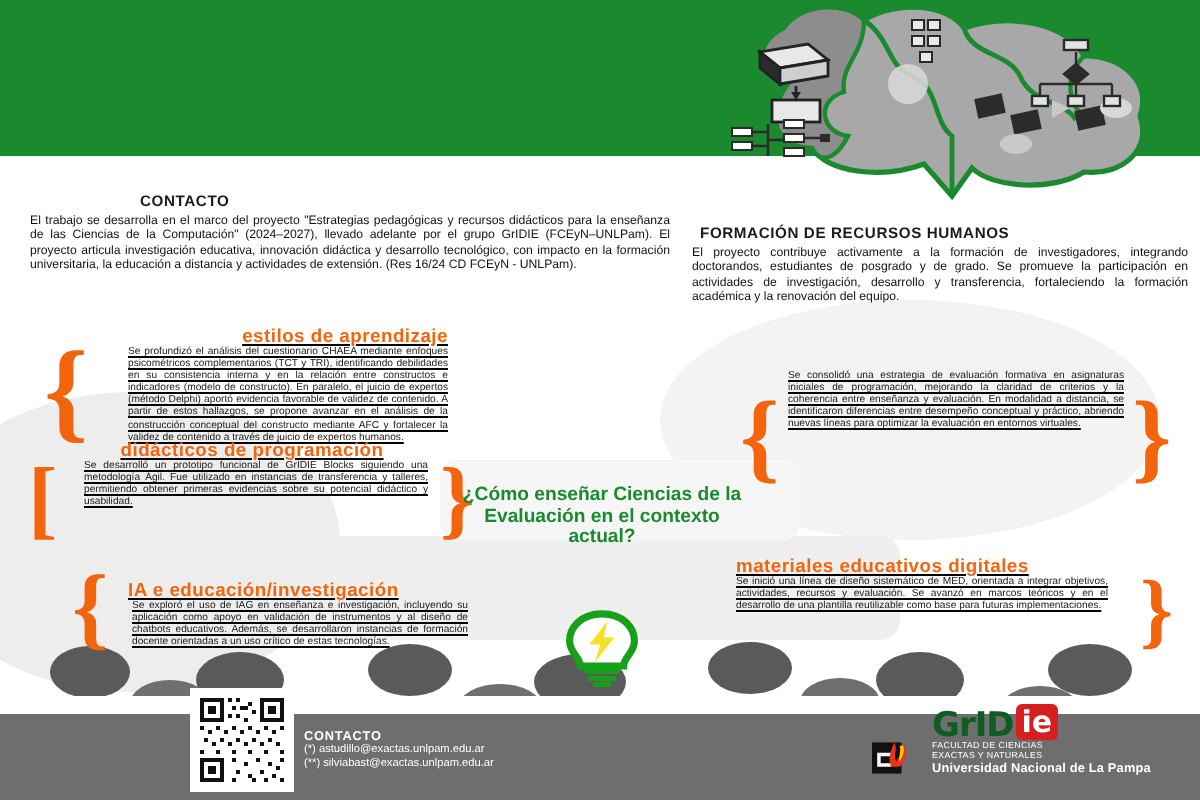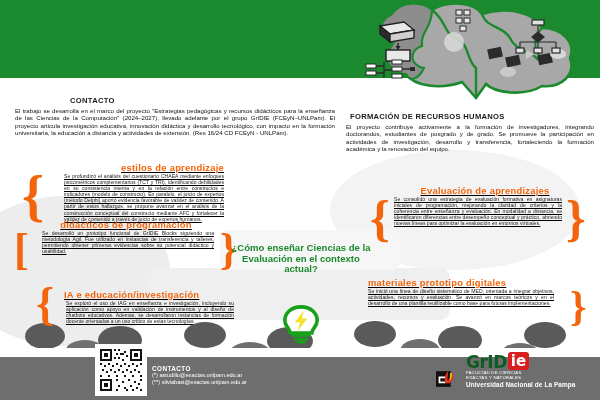--- a/index.html
+++ b/index.html
@@ -230,27 +230,26 @@
 
   <span class="brace" style="left:36px;top:281px;font-size:46px;z-index:6;">{</span>
   <div class="card" id="card-ia">
     <div class="card-title">IA e  educación/investigación</div>
     <div class="card-text">Se exploró el uso de IAG en enseñanza e investigación, incluyendo su aplicación como apoyo en validación de instrumentos y al diseño de chatbots educativos. Además, se desarrollaron instancias de formación docente orientadas a un uso crítico de estas tecnologías.</div>
   </div>
 
   <span class="brace" style="left:370px;top:193px;font-size:50px;z-index:6;">{</span>
   <span class="brace" style="left:566px;top:193px;font-size:50px;z-index:6;">}</span>
   <div class="card" id="card-evaluacion">
-    <div class="card-title">Evaluación de aprendizajes</div>
     <div class="card-text">Se consolidó una estrategia de evaluación formativa en asignaturas iniciales de programación, mejorando la claridad de criterios y la coherencia entre enseñanza y evaluación. En modalidad a distancia, se identificaron diferencias entre desempeño conceptual y práctico, abriendo nuevas líneas para optimizar la evaluación en entornos virtuales.</div>
   </div>
 
   <span class="brace" style="left:570px;top:285px;font-size:42px;z-index:6;">}</span>
   <div class="card" id="card-materiales">
-    <div class="card-title">materiales prototipo digitales</div>
+    <div class="card-title">materiales educativos digitales</div>
     <div class="card-text">Se inició una línea de diseño sistemático de MED, orientada a integrar objetivos, actividades, recursos y evaluación. Se avanzó en marcos teóricos y en el desarrollo de una plantilla reutilizable como base para futuras implementaciones.</div>
   </div>
 
   <div id="center-q">¿Cómo enseñar Ciencias de la Evaluación en el contexto actual?</div>
 
   <div style="position:absolute;left:283px;top:304px;z-index:6;">
     <svg viewBox="0 0 40 44" width="36" height="40">
       <path d="M20 3 C8 3 2 11 2 18 C2 25 8 27 8 32 L32 32 C32 27 38 25 38 18 C38 11 32 3 20 3 Z" fill="#ffffff" stroke="#17a019" stroke-width="4"></path>
       <rect x="10" y="33" width="20" height="3.4" rx="1.2" fill="#17a019"></rect>
       <rect x="12" y="37.5" width="16" height="3" rx="1.2" fill="#17a019"></rect>

